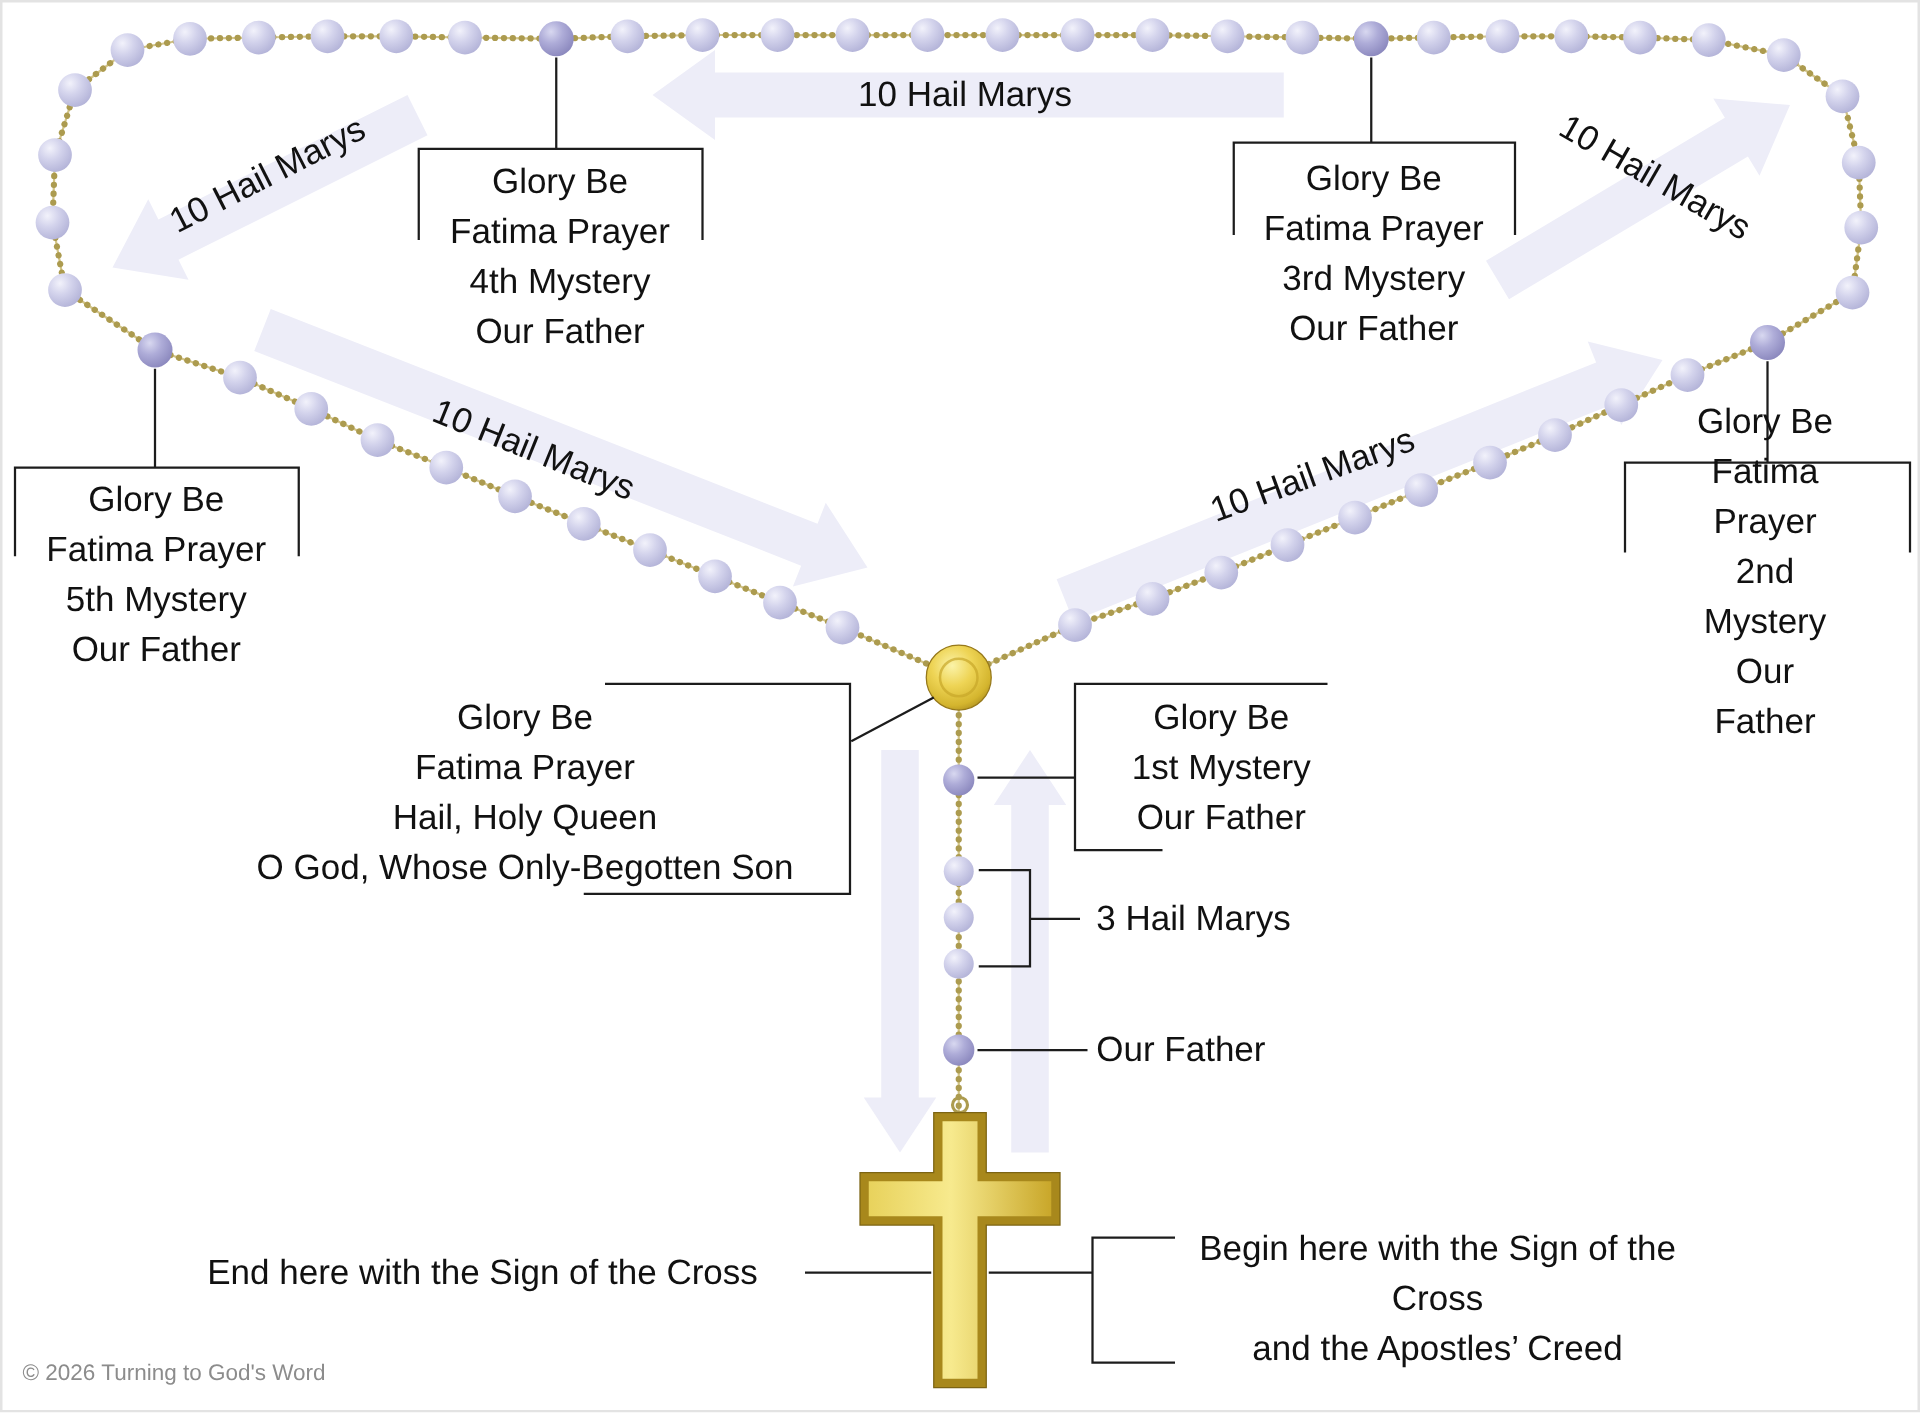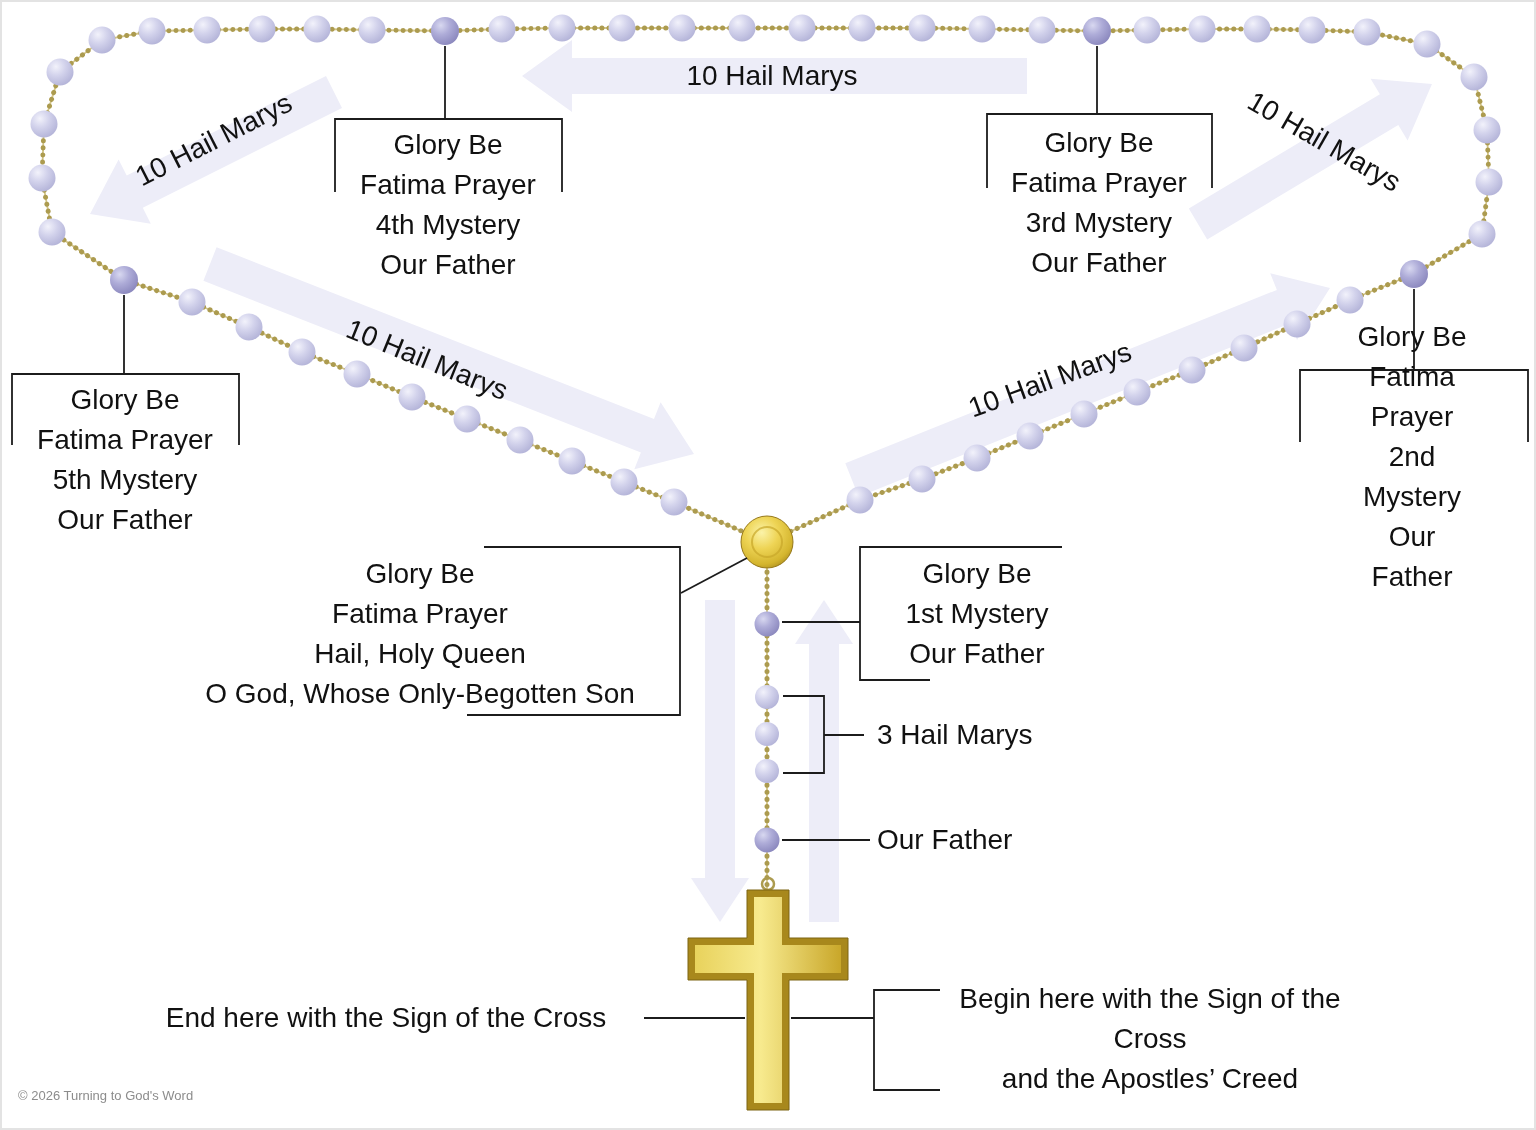--- a/index.html
+++ b/index.html
@@ -15,21 +15,21 @@
     white-space:pre-line;text-align:center;
     transform:translate(-50%,-50%);
   }
   .lbl.left{transform:translate(0,-50%);text-align:right;}
   .lbl.rot-tl{transform:translate(-50%,-50%) rotate(-27deg);}
   .lbl.rot-ld{transform:translate(-50%,-50%) rotate(22deg);}
   .lbl.rot-rd{transform:translate(-50%,-50%) rotate(-20deg);}
   .lbl.rot-tr{transform:translate(-50%,-50%) rotate(30deg);}
   .copyright{
     position:absolute;left:16px;top:1086px;
-    font-size:13px;color:#8c8c8c;white-space:nowrap;
+    font-size:18px;color:#8c8c8c;white-space:nowrap;
   }
 </style>
 </head>
 <body>
 
 <div class="stage">
 
   <svg id="rosary-svg" viewBox="0 0 1536 1130" width="1536" height="1130">
     <defs>
       <radialGradient id="gLight" cx="35%" cy="30%" r="75%">

